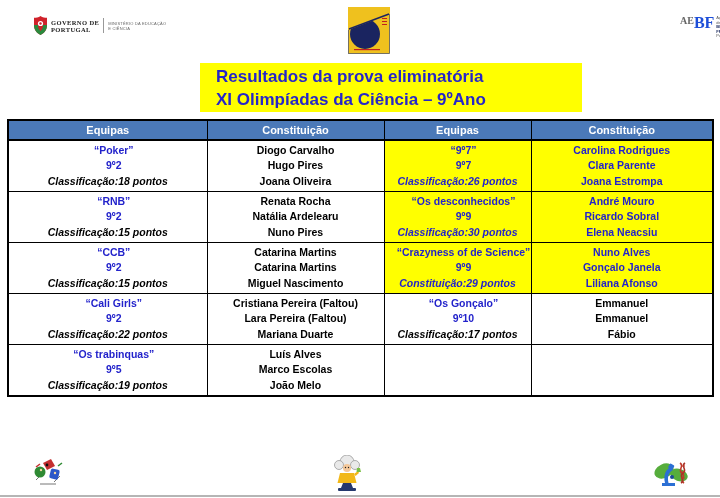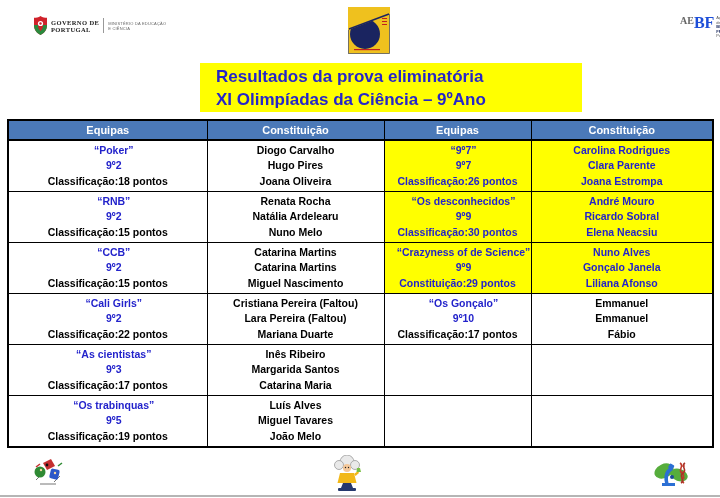--- a/index.html
+++ b/index.html
@@ -41,21 +41,21 @@
     background:var(--header-bg); color:#fff; font-size:11px; font-weight:bold;
     height:18px; border:1px solid #000; border-bottom:2px solid #000; padding:0;
   }
   .results td {
     height:50px; border:1px solid #000; padding:0;
     text-align:center; vertical-align:middle;
     font-size:10.5px; font-weight:bold; color:#000;
   }
   .results td div { white-space:nowrap; line-height:15.5px; }
   .team-line  { color:var(--blue-text);padding-left:12px; }
-  .score-line { color:#000; }
+  .score-line { color:#000;font-style:italic; }
   .member     { color:#000; }
   td.hl { background:var(--highlight); }
   td.hl .score-line, td.hl .member { color:var(--blue-text); }
 
   
   .icon-abs { position:absolute; }
   .bottom-edge { position:absolute; left:0; top:495px; width:720px; height:2px; background:#b5b5b5; }
 </style>
 </head>
 <body>
@@ -147,21 +147,21 @@
 
   <tr>
     <td>
       <div class="team-line">“RNB”</div>
       <div class="team-line">9º2</div>
       <div class="score-line">Classificação:15 pontos</div>
     </td>
     <td>
       <div class="member">Renata Rocha</div>
       <div class="member">Natália Ardelearu</div>
-      <div class="member">Nuno Melo</div>
+      <div class="member">Nuno Pires</div>
     </td>
     <td class="hl">
       <div class="team-line">“Os desconhecidos”</div>
       <div class="team-line">9º9</div>
       <div class="score-line">Classificação:30 pontos</div>
     </td>
     <td class="hl">
       <div class="member">André Mouro</div>
       <div class="member">Ricardo Sobral</div>
       <div class="member">Elena Neacsiu</div>
@@ -207,44 +207,30 @@
       <div class="team-line">9º10</div>
       <div class="score-line">Classificação:17 pontos</div>
     </td>
     <td>
       <div class="member">Emmanuel</div>
       <div class="member">Emmanuel</div>
       <div class="member">Fábio</div>
     </td>
   </tr>
 
-  <tr>
-    <td>
-      <div class="team-line">“As cientistas”</div>
-      <div class="team-line">9º3</div>
-      <div class="score-line">Classificação:17 pontos</div>
-    </td>
-    <td>
-      <div class="member">Inês Ribeiro</div>
-      <div class="member">Margarida Santos</div>
-      <div class="member">Catarina Maria</div>
-    </td>
-    <td></td>
-    <td></td>
-  </tr>
 
   <tr>
     <td>
       <div class="team-line">“Os trabinquas”</div>
       <div class="team-line">9º5</div>
       <div class="score-line">Classificação:19 pontos</div>
     </td>
     <td>
       <div class="member">Luís Alves</div>
-      <div class="member">Miguel Tavares</div>
+      <div class="member">Marco Escolas</div>
       <div class="member">João Melo</div>
     </td>
     <td></td>
     <td></td>
   </tr>
 </tbody>
   </table>
 
 <div class="icon-abs" style="left:30px; top:456px;">
   <svg width="36" height="32" viewBox="0 0 36 32">

